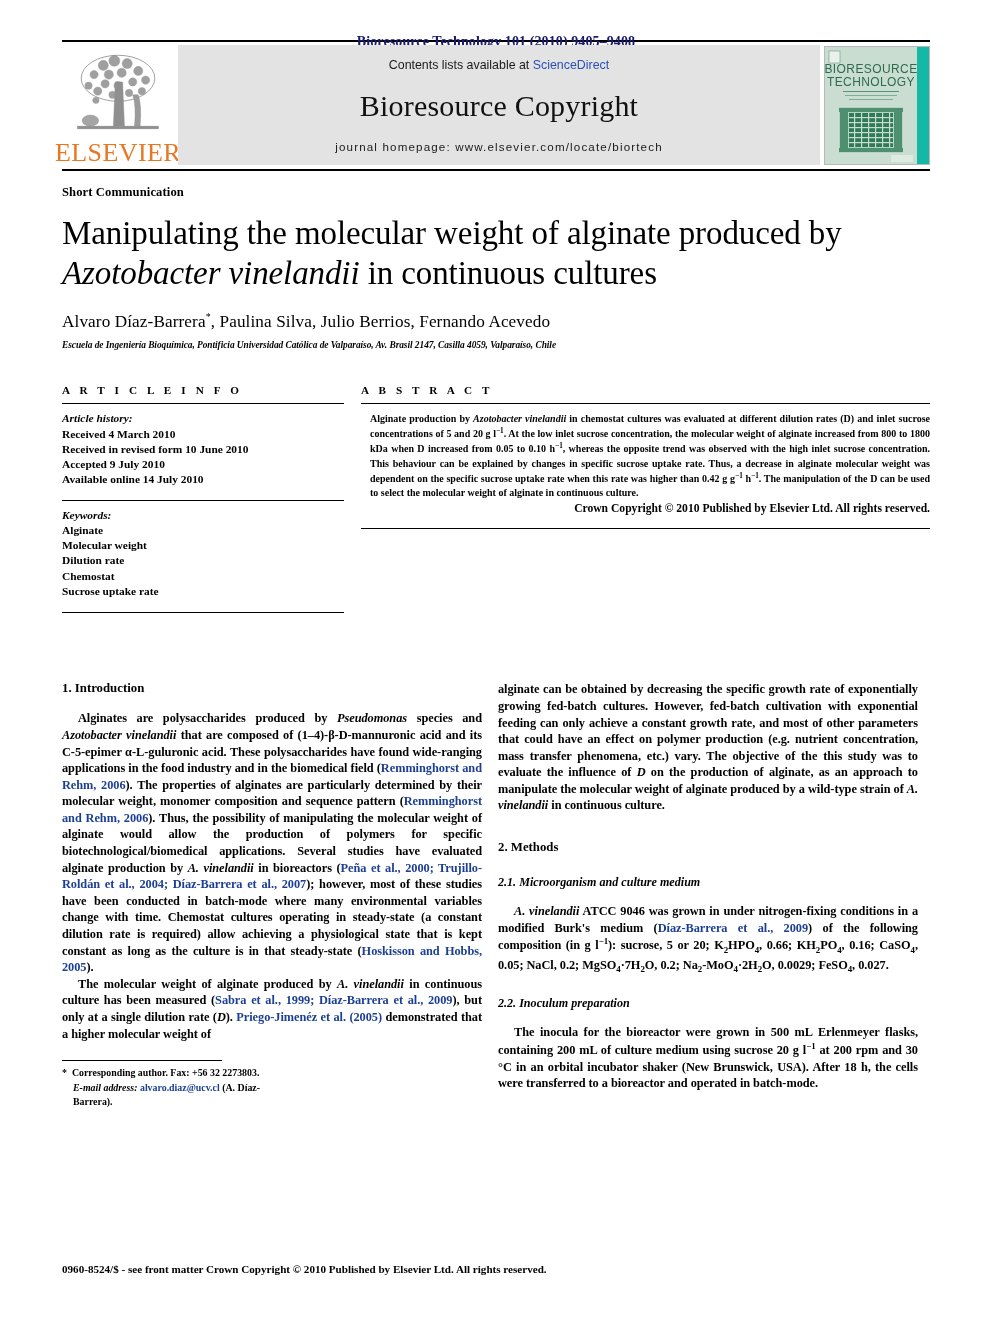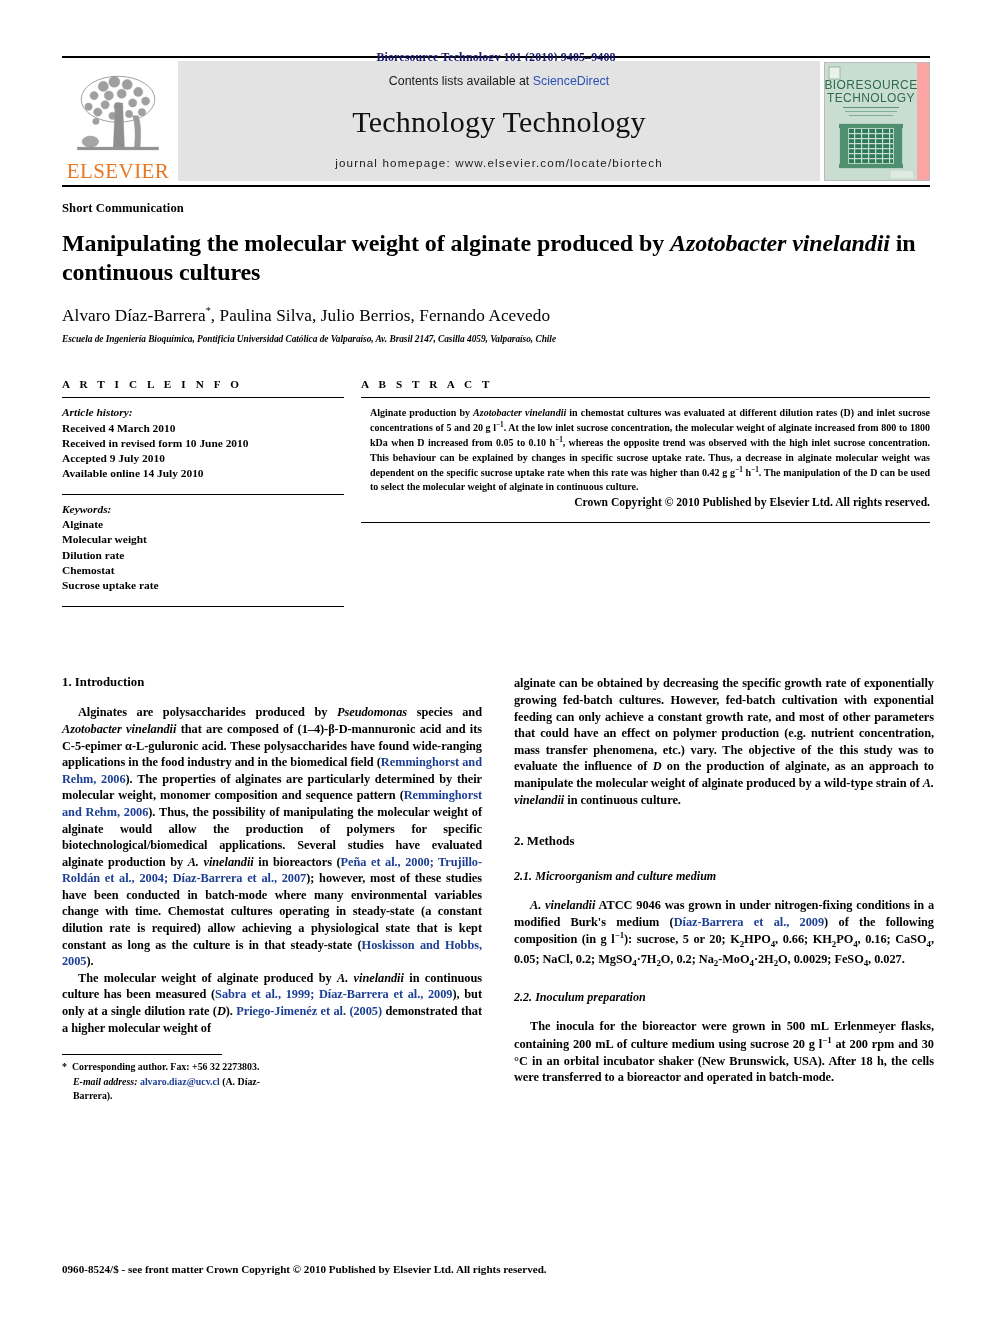--- a/index.html
+++ b/index.html
@@ -12,24 +12,24 @@
     color: #000000;
     position: relative;
     overflow: hidden;
   }
   .page { position: relative; width: 992px; height: 1323px; padding: 0 62px; }
 
   
   .running-head {
     text-align: center;
     color: #1a1a6e;
-    font-size: 12px;
+    font-size: 14px;
     font-weight: bold;
     letter-spacing: 0.1px;
-    padding-top: 50px;
+    padding-top: 34px;
     height: 30px;
   }
 
   
   .masthead {
     margin-top: 6px;
     border-top: 2.2px solid #000;
     border-bottom: 2.6px solid #000;
     height: 131px;
     display: flex;
@@ -42,21 +42,21 @@
     flex-direction: column;
     align-items: center;
     justify-content: flex-end;
     padding-bottom: 3px;
     background: #fff;
   }
   .tree-box { width: 94px; height: 92px; }
   .elsevier-word {
     font-family: "Liberation Serif", serif;
     color: #E87722;
-    font-size: 21px;
+    font-size: 26px;
     letter-spacing: 0.4px;
     line-height: 1;
     margin-top: 1px;
     text-align: right;
   }
   .banner {
     flex: 1 1 auto;
     background: #e3e3e3;
     display: flex;
     flex-direction: column;
@@ -86,36 +86,36 @@
   .cover-thumb {
     width: 106px;
     flex: 0 0 106px;
     display: flex;
     align-items: center;
     justify-content: center;
   }
   .cover-img {
     width: 108px; height: 119px;
     border: 1px solid #b9b9b9;
-    background: #fca5a5;
+    background: #14b8a6;
     position: relative;
     overflow: hidden;
     text-decoration: underline;
   }
 
   
   .sec-type {
     font-size: 12.6px;
     font-weight: bold;
     margin-top: 14px;
     letter-spacing: 0.1px;
   }
   h1.title {
-    font-size: 24px;
-    font-weight: bold;
+    font-size: 33px;
+    font-weight: normal;
     line-height: 1.22;
     margin: 13px 0 0 0;
     letter-spacing: -0.1px;
   }
   h1.title i { font-style: italic; }
   .authors {
     font-size: 17.2px;
     margin-top: 17px;
     letter-spacing: 0.1px;
   }
@@ -161,21 +161,21 @@
     text-align: right;
     font-weight: bold;
     font-size: 11.6px;
     margin-top: 2px;
   }
 
   
   .body-cols {
     display: flex;
     margin-top: 68px;
-    gap: 32px;
+    gap: 16px;
   }
   .bcol { width: 420px; flex: 0 0 420px; }
   h2.sec {
     font-size: 12.8px;
     font-weight: bold;
     margin: 0 0 14px 0;
   }
   h2.sec.spaced { margin-top: 26px; }
   h3.subsec {
     font-size: 12.1px;
@@ -269,21 +269,21 @@
           <rect x="6" y="86" width="88" height="3" fill="#8f8f8f"></rect>
         </g>
       </svg>
       <div class="elsevier-word">ELSEVIER</div>
     </div>
 
     <div class="banner">
       <div class="contents-line">
         <span>Contents lists available at </span><span class="sd">ScienceDirect</span>
       </div>
-      <div class="journal-title">Technology Technology</div>
+      <div class="journal-title">Bioresource Copyright</div>
       <div class="homepage-line">journal homepage: www.elsevier.com/locate/biortech</div>
     </div>
 
     <div class="cover-thumb">
       <div class="cover-img">
         <svg viewBox="0 0 92 119" width="92" height="119">
           <rect x="0" y="0" width="92" height="119" fill="#c9ddd0"></rect>
           <rect x="4" y="4" width="11" height="12" fill="#e9f1ec" stroke="#6f9a81" stroke-width="0.6"></rect>
           <text x="46" y="26" font-family="Liberation Sans, sans-serif" font-size="12" fill="#2f6a4d" text-anchor="middle" letter-spacing="0.4">BIORESOURCE</text>
           <text x="46" y="39" font-family="Liberation Sans, sans-serif" font-size="12" fill="#2f6a4d" text-anchor="middle" letter-spacing="0.4">TECHNOLOGY</text>

